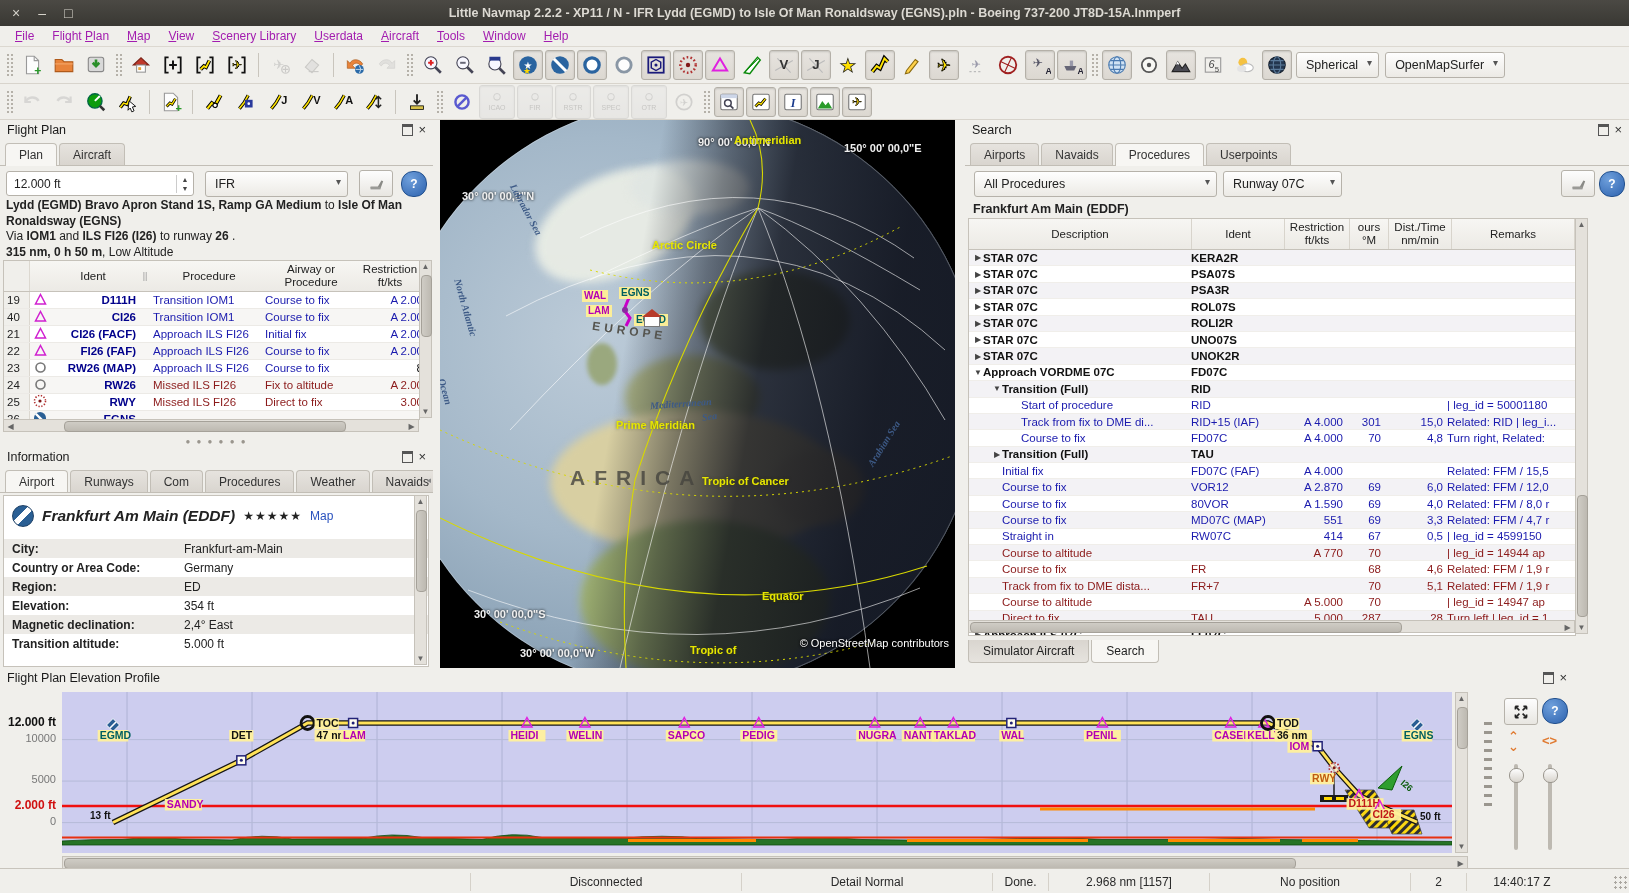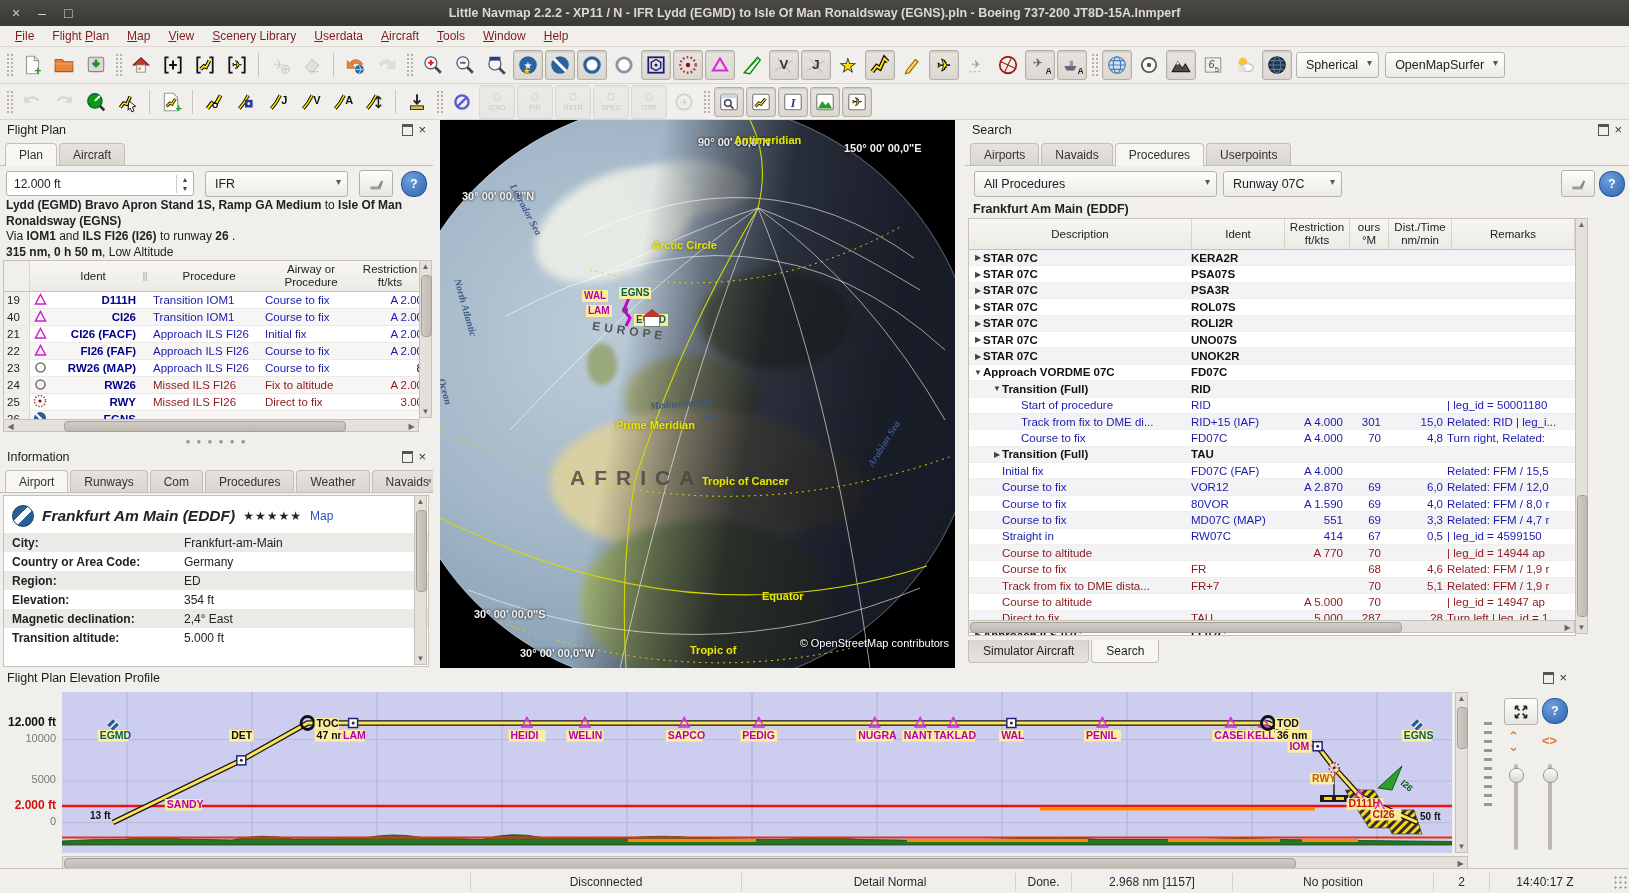--- a/index.html
+++ b/index.html
@@ -7,21 +7,21 @@
        font-family:"Liberation Sans","DejaVu Sans",sans-serif;font-size:12px;color:#222;}
   
   .titlebar{position:absolute;left:0;top:0;width:1629px;height:26px;
     background:linear-gradient(#4b4944,#393833);color:#dcd9d2;display:flex;align-items:center;}
   .winctl{display:flex;gap:18px;margin-left:12px;font-size:14px;color:#d5d2ca}
   .winctl span{cursor:default;line-height:26px}
   .wintitle{position:absolute;left:0;right:0;text-align:center;font-weight:bold;font-size:12.5px;pointer-events:none}
   
   .menubar{position:absolute;left:0;top:26px;width:1629px;height:21px;background:#f0efeb;
     border-bottom:1px solid #dcd8d0;display:flex;align-items:center;padding-left:6px;box-sizing:border-box}
-  .menuitem{padding:2px 9px;color:#7f1d1d}
+  .menuitem{padding:2px 9px;color:#a21caf}
   .menuitem u{text-decoration:underline}
   
   .toolbar{position:absolute;left:0;width:1629px;background:#f0efeb;display:flex;align-items:center;
     border-bottom:1px solid #d8d4cc;box-sizing:border-box;padding:0 3px}
   #tb1{top:47px;height:37px}
   #tb2{top:84px;height:36px}
   .tbtn{width:30px;height:30px;margin:0 1px;border-radius:3px;display:flex;align-items:center;justify-content:center;flex:none}
   .tbtn.tg{background:linear-gradient(#e7e4df,#dcd8d1);border:1px solid #b4b0a8;box-shadow:inset 0 1px 2px rgba(0,0,0,.15);width:28px;height:28px}
   .tbtn.dis{opacity:.35;filter:grayscale(.9)}
   .tbtn.txtb{width:34px;height:32px;flex-direction:column;font-size:7px;color:#777;gap:0}
@@ -748,21 +748,21 @@
           <div class="tab">Navaids</div>
         </div>
       <div style="position:absolute;right:2px;top:28px;font-size:9px;color:#888">◂</div>
       <div id="info-box">
         <div id="info-head">
           <span class="apt-icon"></span>
           <span id="info-name">Frankfurt Am Main (EDDF)</span>
           <span id="info-stars">★★★★★</span>
           <span class="link">Map</span>
         </div>
-        <div id="info-fields" style="">
+        <div id="info-fields" style="margin-top:6px">
             <div class="inforow">
               <span class="lbl">City:</span>
               <span>Frankfurt-am-Main</span>
             </div>
             <div class="inforow">
               <span class="lbl">Country or Area Code:</span>
               <span>Germany</span>
             </div>
             <div class="inforow">
               <span class="lbl">Region:</span>
@@ -1376,21 +1376,21 @@
       <div class="slider-track" style="left:42px;top:72px"></div>
       <div class="slider-handle" style="left:37px;top:76px"></div>
       <div class="slider-track" style="left:76px;top:72px"></div>
       <div class="slider-handle" style="left:71px;top:76px"></div>
     </div>
   </div>
 
   <div id="statusbar">
       <div class="sb-cell" style="width: 470px;"></div>
       <div class="sb-cell" style="width: 270px;">Disconnected</div>
-      <div class="sb-cell" style="width: 250px; padding-left: 23px;">Detail Normal</div>
+      <div class="sb-cell" style="width: 250px;">Detail Normal</div>
       <div class="sb-cell" style="width: 55px;">Done.</div>
       <div class="sb-cell" style="width: 160px;">2.968 nm [1157]</div>
       <div class="sb-cell" style="width: 200px;">No position</div>
       <div class="sb-cell" style="width: 55px;">2</div>
       <div class="sb-cell" style="width: 110px;">14:40:17 Z</div>
       <div class="grip"></div>
     </div>
 
 </div>
 

